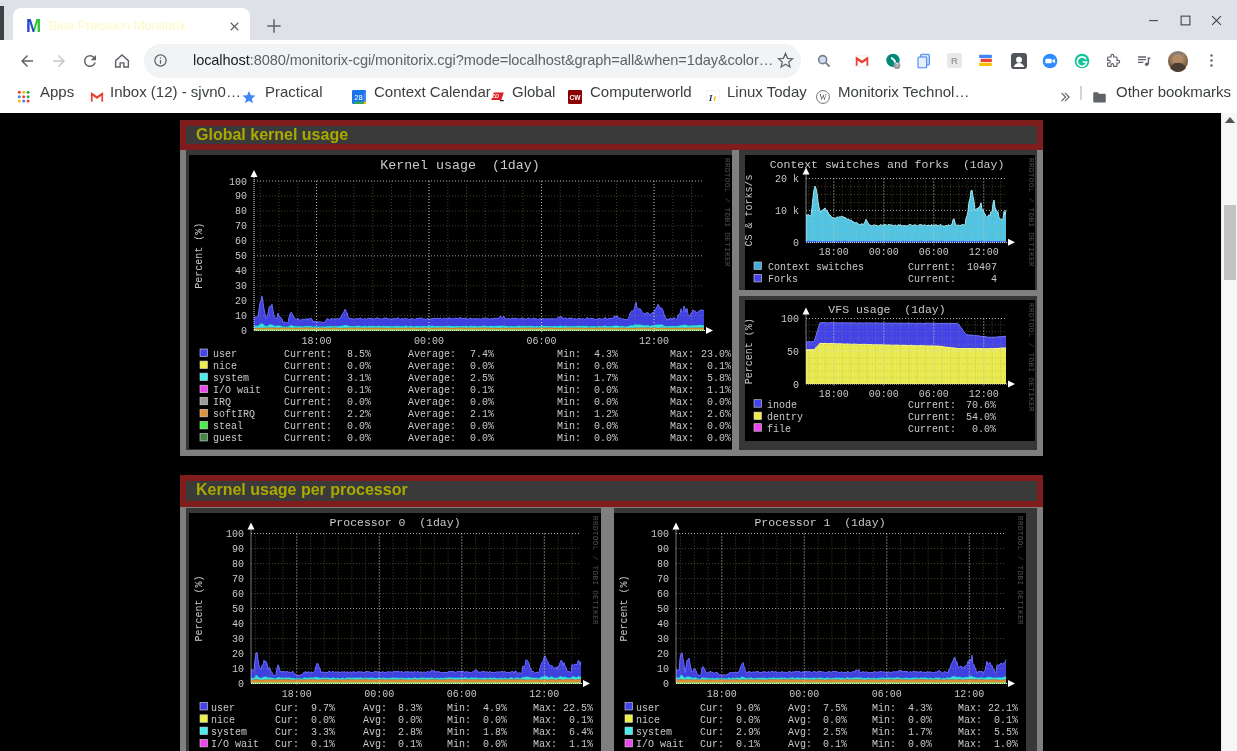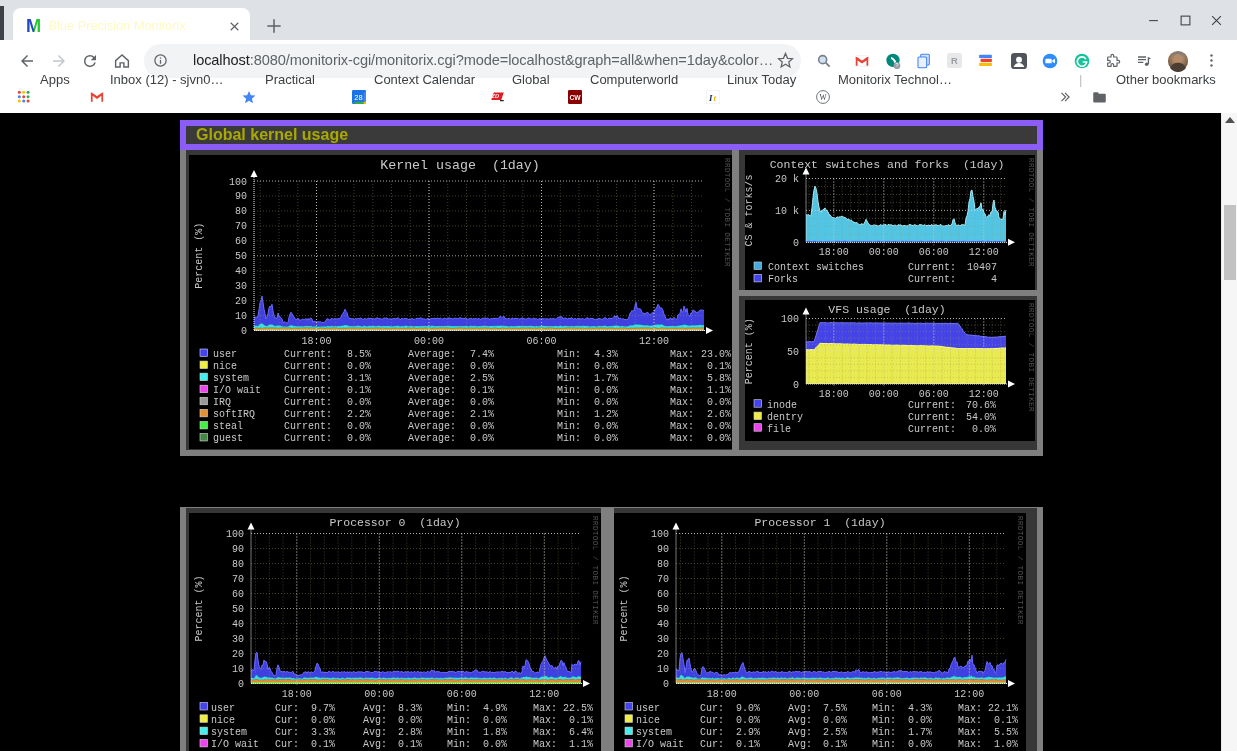--- a/index.html
+++ b/index.html
@@ -7,23 +7,23 @@
 .ic { position:absolute; }
 .g { position:absolute; }
 #tabs { position:absolute; left:0; top:0; width:100%; height:40px; background:#dee1e6; }
 #tab { position:absolute; left:13px; top:8px; width:237px; height:32px; background:#fff; border-radius:8px 8px 0 0; }
 #tabtitle { position:absolute; left:48.5px; top:18px; font-size:13px; letter-spacing:-0.1px; color:#fef9c3; }
 #toolbar { position:absolute; left:0; top:40px; width:100%; height:41px; background:#fff; }
 #omni { position:absolute; left:144px; top:43.5px; width:657px; height:34px; background:#f1f3f4; border-radius:17px; }
 #url { position:absolute; left:164px; top:52px; font-size:14.6px; letter-spacing:-0.1px; color:#5f6368; white-space:nowrap;margin-left:29px; }
 #url b { color:#202124; font-weight:normal; }
 #bookbar { position:absolute; left:0; top:81px; width:100%; height:32px; background:#fff; }
-.bk { position:absolute; top:72px; font-size:13px; color:#3c4043; white-space:nowrap; }
+.bk { position:absolute; top:83px; font-size:15px; color:#3c4043; white-space:nowrap; }
 #page { position:absolute; left:0; top:113px; width:1221px; height:638px; background:#000; }
-.tbar { position:absolute; left:180px; width:863px; background:#8b5cf6; }
+.tbar { position:absolute; left:180px; width:863px; background:#7f1d1d; }
 .tbar > div { position:absolute; left:6px; top:6px; width:851px; height:18px; background:#3a3a3a; color:#a9a900; font-weight:bold; font-size:16px; line-height:18px; padding-left:10px; }
 .gcont { position:absolute; background:#7f7f7f; }
 #sb { position:absolute; left:1221px; top:113px; width:16px; height:638px; background:#f6f6f6; border-left:1px solid #ebebeb; }
 #sbthumb { position:absolute; left:2px; top:92px; width:12px; height:75px; background:#c2c2c2; }
 .warr { position:absolute; left:3px; top:4px; width:0; height:0; border-left:5px solid transparent; border-right:5px solid transparent; border-bottom:6px solid #505050; }
 </style></head>
 <body>
 <div id="win">
   <div id="tabs"></div>
   <div id="tab"></div>
@@ -48,20 +48,23 @@
 
   <div class="tbar" style="top:120px;height:30px">
       <div style="height:18px">Global kernel usage</div>
     </div>
   <div class="gcont" style="left:180px;top:150px;width:863px;height:306px"></div>
   <div class="abs" style="left:186px;top:150px;width:546px;height:299.5px;background:#373737"></div>
   <div class="abs" style="left:739px;top:150px;width:298px;height:299.5px;background:#373737"></div>
   <div class="abs" style="left:732px;top:150px;width:7px;height:306px;background:#7f7f7f"></div>
   <div class="abs" style="left:732px;top:290px;width:311px;height:5.5px;background:#7f7f7f"></div>
 
+  <div class="tbar" style="top:475px;height:32px">
+      <div style="height:20px">Kernel usage per processor</div>
+    </div>
   <div class="gcont" style="left:180px;top:507px;width:863px;height:244px"></div>
   <div class="abs" style="left:186px;top:508px;width:851px;height:243px;background:#373737"></div>
   <div class="abs" style="left:601px;top:508px;width:13px;height:243px;background:#7f7f7f"></div>
   <svg class="g" style="left:189px;top:155px" width="543" height="294">
       <rect width="543" height="294" fill="#000"></rect>
       <text x="271" y="14.4" font-size="13.3" fill="#c9c9c9" text-anchor="middle" font-family="Liberation Mono">Kernel usage&nbsp; (1day)</text>
       <polygon points="65.0,172.9 66.0,172.7 67.0,172.8 68.0,172.7 69.0,172.7 70.0,173.0 71.0,173.1 72.0,172.5 73.0,172.9 74.0,172.9 75.0,172.4 76.0,172.8 77.0,172.5 78.0,172.7 79.0,172.6 80.0,173.0 81.0,172.6 82.0,172.5 83.0,172.7 84.0,172.6 85.0,172.6 86.0,173.0 87.0,172.6 88.0,172.7 89.0,172.9 90.0,173.0 91.0,172.5 92.0,172.8 93.0,172.6 94.0,172.5 95.0,172.6 96.0,172.5 97.0,172.8 98.0,172.5 99.0,172.8 100.0,172.4 101.0,172.5 102.0,173.0 103.0,173.0 104.0,172.9 105.0,172.4 106.0,172.8 107.0,172.7 108.0,172.9 109.0,172.7 110.0,172.8 111.0,172.8 112.0,172.7 113.0,172.7 114.0,172.5 115.0,172.6 116.0,172.5 117.0,172.5 118.0,172.4 119.0,172.6 120.0,173.0 121.0,172.5 122.0,172.4 123.0,172.5 124.0,172.7 125.0,172.6 126.0,172.9 127.0,172.5 128.0,172.7 129.0,172.9 130.0,173.0 131.0,172.5 132.0,172.4 133.0,173.0 134.0,172.5 135.0,172.8 136.0,173.0 137.0,172.9 138.0,172.6 139.0,172.5 140.0,173.0 141.0,172.7 142.0,173.0 143.0,172.6 144.0,172.8 145.0,172.5 146.0,172.4 147.0,172.7 148.0,172.4 149.0,172.9 150.0,173.0 151.0,172.7 152.0,173.0 153.0,172.9 154.0,172.8 155.0,172.7 156.0,173.0 157.0,173.0 158.0,172.5 159.0,172.9 160.0,172.4 161.0,172.5 162.0,172.8 163.0,172.8 164.0,172.7 165.0,172.6 166.0,172.7 167.0,172.7 168.0,172.7 169.0,172.4 170.0,172.7 171.0,172.8 172.0,172.6 173.0,172.9 174.0,172.9 175.0,172.4 176.0,172.7 177.0,172.7 178.0,173.1 179.0,172.8 180.0,172.7 181.0,173.0 182.0,172.7 183.0,172.6 184.0,173.0 185.0,172.7 186.0,172.8 187.0,172.6 188.0,172.8 189.0,172.6 190.0,172.6 191.0,173.0 192.0,173.0 193.0,172.6 194.0,172.4 195.0,172.9 196.0,172.8 197.0,172.7 198.0,172.9 199.0,172.8 200.0,172.9 201.0,172.8 202.0,172.7 203.0,172.9 204.0,172.8 205.0,172.6 206.0,173.0 207.0,172.7 208.0,172.6 209.0,172.9 210.0,172.9 211.0,172.5 212.0,172.9 213.0,172.9 214.0,172.8 215.0,172.6 216.0,173.0 217.0,172.9 218.0,172.8 219.0,172.5 220.0,172.8 221.0,172.5 222.0,173.0 223.0,172.8 224.0,172.6 225.0,172.5 226.0,172.8 227.0,172.9 228.0,173.0 229.0,172.7 230.0,172.9 231.0,172.5 232.0,172.5 233.0,172.9 234.0,172.9 235.0,172.5 236.0,172.6 237.0,172.5 238.0,172.8 239.0,173.0 240.0,172.9 241.0,172.5 242.0,172.9 243.0,172.8 244.0,172.8 245.0,172.8 246.0,172.8 247.0,172.5 248.0,173.0 249.0,173.1 250.0,172.4 251.0,172.5 252.0,172.4 253.0,172.8 254.0,172.4 255.0,172.5 256.0,172.9 257.0,172.6 258.0,172.5 259.0,172.6 260.0,172.7 261.0,172.9 262.0,172.8 263.0,172.9 264.0,173.0 265.0,172.7 266.0,172.9 267.0,172.5 268.0,173.0 269.0,172.5 270.0,172.6 271.0,172.5 272.0,172.5 273.0,172.5 274.0,172.7 275.0,173.1 276.0,172.6 277.0,173.0 278.0,172.9 279.0,172.6 280.0,172.7 281.0,172.8 282.0,172.4 283.0,172.7 284.0,172.8 285.0,172.9 286.0,172.5 287.0,172.7 288.0,172.5 289.0,172.8 290.0,172.9 291.0,172.7 292.0,172.5 293.0,173.0 294.0,172.5 295.0,172.5 296.0,172.5 297.0,172.5 298.0,173.1 299.0,172.6 300.0,172.5 301.0,173.0 302.0,172.9 303.0,172.9 304.0,172.7 305.0,172.8 306.0,172.8 307.0,172.6 308.0,173.1 309.0,173.0 310.0,173.0 311.0,173.0 312.0,173.0 313.0,172.4 314.0,172.5 315.0,173.0 316.0,172.7 317.0,172.9 318.0,172.9 319.0,172.8 320.0,172.6 321.0,172.7 322.0,172.8 323.0,172.9 324.0,172.8 325.0,173.0 326.0,172.7 327.0,172.6 328.0,172.8 329.0,173.0 330.0,172.9 331.0,172.8 332.0,172.7 333.0,172.5 334.0,172.8 335.0,172.5 336.0,172.7 337.0,172.8 338.0,172.8 339.0,172.7 340.0,172.6 341.0,172.8 342.0,172.6 343.0,172.8 344.0,172.9 345.0,172.7 346.0,172.6 347.0,173.0 348.0,172.8 349.0,172.8 350.0,172.5 351.0,172.4 352.0,172.8 353.0,172.5 354.0,172.5 355.0,172.9 356.0,172.8 357.0,173.0 358.0,172.5 359.0,172.6 360.0,172.5 361.0,172.5 362.0,172.6 363.0,172.6 364.0,172.7 365.0,173.0 366.0,172.7 367.0,173.1 368.0,173.0 369.0,172.6 370.0,173.0 371.0,173.0 372.0,173.0 373.0,172.5 374.0,172.9 375.0,173.0 376.0,172.5 377.0,173.0 378.0,172.5 379.0,172.6 380.0,172.5 381.0,172.4 382.0,172.7 383.0,172.5 384.0,173.0 385.0,172.6 386.0,172.7 387.0,172.6 388.0,173.0 389.0,172.6 390.0,172.4 391.0,173.0 392.0,172.8 393.0,172.7 394.0,172.5 395.0,172.9 396.0,172.9 397.0,172.9 398.0,172.7 399.0,172.6 400.0,172.8 401.0,172.8 402.0,172.8 403.0,172.8 404.0,172.8 405.0,173.0 406.0,172.7 407.0,172.4 408.0,172.8 409.0,172.6 410.0,173.0 411.0,172.6 412.0,172.6 413.0,172.6 414.0,172.7 415.0,172.7 416.0,172.6 417.0,172.5 418.0,173.0 419.0,173.0 420.0,172.6 421.0,172.5 422.0,172.7 423.0,172.8 424.0,172.6 425.0,172.9 426.0,172.9 427.0,172.9 428.0,172.7 429.0,172.9 430.0,172.9 431.0,172.6 432.0,172.4 433.0,172.9 434.0,172.6 435.0,172.8 436.0,172.5 437.0,172.7 438.0,172.9 439.0,172.9 440.0,173.0 441.0,172.7 442.0,172.8 443.0,172.9 444.0,172.8 445.0,172.9 446.0,172.6 447.0,173.0 448.0,172.4 449.0,172.7 450.0,172.7 451.0,172.8 452.0,172.5 453.0,172.5 454.0,172.7 455.0,172.7 456.0,172.6 457.0,172.5 458.0,172.8 459.0,172.6 460.0,172.4 461.0,172.8 462.0,172.9 463.0,172.9 464.0,172.6 465.0,172.6 466.0,172.4 467.0,172.5 468.0,172.9 469.0,172.9 470.0,172.9 471.0,172.9 472.0,172.6 473.0,172.5 474.0,172.5 475.0,172.9 476.0,172.5 477.0,172.9 478.0,172.8 479.0,172.6 480.0,173.0 481.0,173.0 482.0,172.5 483.0,172.9 484.0,172.8 485.0,172.7 486.0,172.6 487.0,173.1 488.0,172.8 489.0,172.8 490.0,172.7 491.0,172.9 492.0,172.7 493.0,172.4 494.0,172.8 495.0,172.7 496.0,173.0 497.0,172.9 498.0,172.6 499.0,173.0 500.0,172.5 501.0,172.5 502.0,173.0 503.0,172.4 504.0,172.8 505.0,172.6 506.0,172.6 507.0,172.9 508.0,172.6 509.0,172.6 510.0,172.5 511.0,172.9 512.0,172.6 513.0,172.4 514.0,172.6 515.0,172.7 515,175.5 65,175.5" fill="#e08a3c"></polygon>
       <polyline points="65.0,172.9 66.0,172.7 67.0,172.8 68.0,172.7 69.0,172.7 70.0,173.0 71.0,173.1 72.0,172.5 73.0,172.9 74.0,172.9 75.0,172.4 76.0,172.8 77.0,172.5 78.0,172.7 79.0,172.6 80.0,173.0 81.0,172.6 82.0,172.5 83.0,172.7 84.0,172.6 85.0,172.6 86.0,173.0 87.0,172.6 88.0,172.7 89.0,172.9 90.0,173.0 91.0,172.5 92.0,172.8 93.0,172.6 94.0,172.5 95.0,172.6 96.0,172.5 97.0,172.8 98.0,172.5 99.0,172.8 100.0,172.4 101.0,172.5 102.0,173.0 103.0,173.0 104.0,172.9 105.0,172.4 106.0,172.8 107.0,172.7 108.0,172.9 109.0,172.7 110.0,172.8 111.0,172.8 112.0,172.7 113.0,172.7 114.0,172.5 115.0,172.6 116.0,172.5 117.0,172.5 118.0,172.4 119.0,172.6 120.0,173.0 121.0,172.5 122.0,172.4 123.0,172.5 124.0,172.7 125.0,172.6 126.0,172.9 127.0,172.5 128.0,172.7 129.0,172.9 130.0,173.0 131.0,172.5 132.0,172.4 133.0,173.0 134.0,172.5 135.0,172.8 136.0,173.0 137.0,172.9 138.0,172.6 139.0,172.5 140.0,173.0 141.0,172.7 142.0,173.0 143.0,172.6 144.0,172.8 145.0,172.5 146.0,172.4 147.0,172.7 148.0,172.4 149.0,172.9 150.0,173.0 151.0,172.7 152.0,173.0 153.0,172.9 154.0,172.8 155.0,172.7 156.0,173.0 157.0,173.0 158.0,172.5 159.0,172.9 160.0,172.4 161.0,172.5 162.0,172.8 163.0,172.8 164.0,172.7 165.0,172.6 166.0,172.7 167.0,172.7 168.0,172.7 169.0,172.4 170.0,172.7 171.0,172.8 172.0,172.6 173.0,172.9 174.0,172.9 175.0,172.4 176.0,172.7 177.0,172.7 178.0,173.1 179.0,172.8 180.0,172.7 181.0,173.0 182.0,172.7 183.0,172.6 184.0,173.0 185.0,172.7 186.0,172.8 187.0,172.6 188.0,172.8 189.0,172.6 190.0,172.6 191.0,173.0 192.0,173.0 193.0,172.6 194.0,172.4 195.0,172.9 196.0,172.8 197.0,172.7 198.0,172.9 199.0,172.8 200.0,172.9 201.0,172.8 202.0,172.7 203.0,172.9 204.0,172.8 205.0,172.6 206.0,173.0 207.0,172.7 208.0,172.6 209.0,172.9 210.0,172.9 211.0,172.5 212.0,172.9 213.0,172.9 214.0,172.8 215.0,172.6 216.0,173.0 217.0,172.9 218.0,172.8 219.0,172.5 220.0,172.8 221.0,172.5 222.0,173.0 223.0,172.8 224.0,172.6 225.0,172.5 226.0,172.8 227.0,172.9 228.0,173.0 229.0,172.7 230.0,172.9 231.0,172.5 232.0,172.5 233.0,172.9 234.0,172.9 235.0,172.5 236.0,172.6 237.0,172.5 238.0,172.8 239.0,173.0 240.0,172.9 241.0,172.5 242.0,172.9 243.0,172.8 244.0,172.8 245.0,172.8 246.0,172.8 247.0,172.5 248.0,173.0 249.0,173.1 250.0,172.4 251.0,172.5 252.0,172.4 253.0,172.8 254.0,172.4 255.0,172.5 256.0,172.9 257.0,172.6 258.0,172.5 259.0,172.6 260.0,172.7 261.0,172.9 262.0,172.8 263.0,172.9 264.0,173.0 265.0,172.7 266.0,172.9 267.0,172.5 268.0,173.0 269.0,172.5 270.0,172.6 271.0,172.5 272.0,172.5 273.0,172.5 274.0,172.7 275.0,173.1 276.0,172.6 277.0,173.0 278.0,172.9 279.0,172.6 280.0,172.7 281.0,172.8 282.0,172.4 283.0,172.7 284.0,172.8 285.0,172.9 286.0,172.5 287.0,172.7 288.0,172.5 289.0,172.8 290.0,172.9 291.0,172.7 292.0,172.5 293.0,173.0 294.0,172.5 295.0,172.5 296.0,172.5 297.0,172.5 298.0,173.1 299.0,172.6 300.0,172.5 301.0,173.0 302.0,172.9 303.0,172.9 304.0,172.7 305.0,172.8 306.0,172.8 307.0,172.6 308.0,173.1 309.0,173.0 310.0,173.0 311.0,173.0 312.0,173.0 313.0,172.4 314.0,172.5 315.0,173.0 316.0,172.7 317.0,172.9 318.0,172.9 319.0,172.8 320.0,172.6 321.0,172.7 322.0,172.8 323.0,172.9 324.0,172.8 325.0,173.0 326.0,172.7 327.0,172.6 328.0,172.8 329.0,173.0 330.0,172.9 331.0,172.8 332.0,172.7 333.0,172.5 334.0,172.8 335.0,172.5 336.0,172.7 337.0,172.8 338.0,172.8 339.0,172.7 340.0,172.6 341.0,172.8 342.0,172.6 343.0,172.8 344.0,172.9 345.0,172.7 346.0,172.6 347.0,173.0 348.0,172.8 349.0,172.8 350.0,172.5 351.0,172.4 352.0,172.8 353.0,172.5 354.0,172.5 355.0,172.9 356.0,172.8 357.0,173.0 358.0,172.5 359.0,172.6 360.0,172.5 361.0,172.5 362.0,172.6 363.0,172.6 364.0,172.7 365.0,173.0 366.0,172.7 367.0,173.1 368.0,173.0 369.0,172.6 370.0,173.0 371.0,173.0 372.0,173.0 373.0,172.5 374.0,172.9 375.0,173.0 376.0,172.5 377.0,173.0 378.0,172.5 379.0,172.6 380.0,172.5 381.0,172.4 382.0,172.7 383.0,172.5 384.0,173.0 385.0,172.6 386.0,172.7 387.0,172.6 388.0,173.0 389.0,172.6 390.0,172.4 391.0,173.0 392.0,172.8 393.0,172.7 394.0,172.5 395.0,172.9 396.0,172.9 397.0,172.9 398.0,172.7 399.0,172.6 400.0,172.8 401.0,172.8 402.0,172.8 403.0,172.8 404.0,172.8 405.0,173.0 406.0,172.7 407.0,172.4 408.0,172.8 409.0,172.6 410.0,173.0 411.0,172.6 412.0,172.6 413.0,172.6 414.0,172.7 415.0,172.7 416.0,172.6 417.0,172.5 418.0,173.0 419.0,173.0 420.0,172.6 421.0,172.5 422.0,172.7 423.0,172.8 424.0,172.6 425.0,172.9 426.0,172.9 427.0,172.9 428.0,172.7 429.0,172.9 430.0,172.9 431.0,172.6 432.0,172.4 433.0,172.9 434.0,172.6 435.0,172.8 436.0,172.5 437.0,172.7 438.0,172.9 439.0,172.9 440.0,173.0 441.0,172.7 442.0,172.8 443.0,172.9 444.0,172.8 445.0,172.9 446.0,172.6 447.0,173.0 448.0,172.4 449.0,172.7 450.0,172.7 451.0,172.8 452.0,172.5 453.0,172.5 454.0,172.7 455.0,172.7 456.0,172.6 457.0,172.5 458.0,172.8 459.0,172.6 460.0,172.4 461.0,172.8 462.0,172.9 463.0,172.9 464.0,172.6 465.0,172.6 466.0,172.4 467.0,172.5 468.0,172.9 469.0,172.9 470.0,172.9 471.0,172.9 472.0,172.6 473.0,172.5 474.0,172.5 475.0,172.9 476.0,172.5 477.0,172.9 478.0,172.8 479.0,172.6 480.0,173.0 481.0,173.0 482.0,172.5 483.0,172.9 484.0,172.8 485.0,172.7 486.0,172.6 487.0,173.1 488.0,172.8 489.0,172.8 490.0,172.7 491.0,172.9 492.0,172.7 493.0,172.4 494.0,172.8 495.0,172.7 496.0,173.0 497.0,172.9 498.0,172.6 499.0,173.0 500.0,172.5 501.0,172.5 502.0,173.0 503.0,172.4 504.0,172.8 505.0,172.6 506.0,172.6 507.0,172.9 508.0,172.6 509.0,172.6 510.0,172.5 511.0,172.9 512.0,172.6 513.0,172.4 514.0,172.6 515.0,172.7" fill="none" stroke="#c06820" stroke-width="1"></polyline>
       <polygon points="65.0,170.4 66.0,170.9 67.0,170.3 68.0,170.8 69.0,170.8 70.0,169.6 71.0,168.6 72.0,168.7 73.0,168.1 74.0,168.7 75.0,169.6 76.0,170.3 77.0,170.9 78.0,170.8 79.0,170.4 80.0,169.2 81.0,169.3 82.0,169.3 83.0,169.2 84.0,169.7 85.0,170.2 86.0,171.0 87.0,170.5 88.0,170.5 89.0,170.0 90.0,170.6 91.0,170.4 92.0,170.7 93.0,171.1 94.0,171.3 95.0,171.3 96.0,171.3 97.0,171.6 98.0,171.3 99.0,171.4 100.0,170.6 101.0,170.4 102.0,169.9 103.0,170.1 104.0,170.7 105.0,170.6 106.0,171.0 107.0,170.9 108.0,171.2 109.0,170.9 110.0,171.2 111.0,170.8 112.0,171.2 113.0,170.9 114.0,171.2 115.0,171.0 116.0,171.1 117.0,170.5 118.0,171.0 119.0,170.6 120.0,171.3 121.0,170.5 122.0,171.1 123.0,170.9 124.0,171.5 125.0,171.3 126.0,171.2 127.0,170.9 128.0,171.4 129.0,171.2 130.0,171.4 131.0,171.3 132.0,171.2 133.0,171.2 134.0,171.2 135.0,171.1 136.0,171.4 137.0,171.3 138.0,171.0 139.0,170.7 140.0,171.0 141.0,171.2 142.0,170.7 143.0,170.6 144.0,171.2 145.0,171.1 146.0,170.8 147.0,171.2 148.0,170.9 149.0,170.8 150.0,171.0 151.0,170.7 152.0,170.8 153.0,170.4 154.0,170.4 155.0,170.1 156.0,169.9 157.0,170.0 158.0,169.8 159.0,170.5 160.0,170.6 161.0,171.0 162.0,171.0 163.0,171.0 164.0,170.9 165.0,171.2 166.0,170.8 167.0,171.1 168.0,170.6 169.0,170.5 170.0,170.6 171.0,170.7 172.0,170.9 173.0,171.2 174.0,171.1 175.0,170.6 176.0,170.6 177.0,170.9 178.0,171.2 179.0,170.9 180.0,170.6 181.0,170.7 182.0,170.9 183.0,170.8 184.0,170.5 185.0,170.9 186.0,171.1 187.0,170.8 188.0,171.1 189.0,170.5 190.0,170.6 191.0,170.8 192.0,171.2 193.0,170.7 194.0,170.8 195.0,170.8 196.0,170.9 197.0,170.9 198.0,170.8 199.0,170.9 200.0,170.8 201.0,170.8 202.0,171.2 203.0,171.1 204.0,171.2 205.0,170.7 206.0,170.9 207.0,170.8 208.0,170.5 209.0,170.8 210.0,170.6 211.0,171.2 212.0,170.9 213.0,170.8 214.0,171.2 215.0,170.6 216.0,170.7 217.0,170.6 218.0,170.5 219.0,171.2 220.0,170.9 221.0,170.9 222.0,170.9 223.0,170.7 224.0,171.0 225.0,171.2 226.0,170.9 227.0,171.1 228.0,170.8 229.0,171.1 230.0,171.1 231.0,171.0 232.0,170.9 233.0,170.7 234.0,171.1 235.0,170.7 236.0,170.7 237.0,171.1 238.0,171.0 239.0,170.6 240.0,171.0 241.0,171.2 242.0,170.6 243.0,170.5 244.0,170.6 245.0,171.1 246.0,170.8 247.0,170.9 248.0,171.1 249.0,170.9 250.0,170.7 251.0,170.9 252.0,170.9 253.0,170.8 254.0,170.9 255.0,171.1 256.0,170.6 257.0,171.0 258.0,170.8 259.0,170.6 260.0,170.7 261.0,170.7 262.0,170.8 263.0,171.1 264.0,171.0 265.0,171.1 266.0,171.1 267.0,170.7 268.0,171.1 269.0,171.0 270.0,170.8 271.0,171.1 272.0,170.8 273.0,171.0 274.0,170.8 275.0,171.0 276.0,170.7 277.0,170.8 278.0,171.1 279.0,170.9 280.0,171.2 281.0,170.6 282.0,170.5 283.0,171.0 284.0,170.8 285.0,170.6 286.0,171.1 287.0,170.6 288.0,171.0 289.0,171.2 290.0,170.7 291.0,171.0 292.0,171.0 293.0,170.6 294.0,170.8 295.0,170.6 296.0,170.6 297.0,170.9 298.0,170.7 299.0,170.9 300.0,171.1 301.0,170.8 302.0,170.8 303.0,170.7 304.0,171.1 305.0,170.6 306.0,170.7 307.0,170.9 308.0,170.5 309.0,170.6 310.0,170.9 311.0,170.3 312.0,170.6 313.0,170.5 314.0,170.7 315.0,170.6 316.0,170.9 317.0,170.7 318.0,170.9 319.0,170.9 320.0,171.2 321.0,170.8 322.0,171.1 323.0,170.7 324.0,171.2 325.0,171.1 326.0,170.8 327.0,171.0 328.0,170.7 329.0,170.7 330.0,170.8 331.0,170.5 332.0,171.1 333.0,170.6 334.0,171.1 335.0,170.7 336.0,170.9 337.0,170.6 338.0,171.1 339.0,171.0 340.0,170.6 341.0,170.9 342.0,170.6 343.0,170.7 344.0,170.9 345.0,170.9 346.0,171.3 347.0,170.7 348.0,170.8 349.0,171.2 350.0,170.9 351.0,170.8 352.0,170.9 353.0,170.6 354.0,170.6 355.0,170.9 356.0,170.7 357.0,170.8 358.0,170.9 359.0,171.1 360.0,170.7 361.0,171.1 362.0,170.9 363.0,171.1 364.0,171.0 365.0,170.8 366.0,171.0 367.0,170.6 368.0,171.1 369.0,170.9 370.0,170.9 371.0,170.7 372.0,170.6 373.0,170.8 374.0,171.2 375.0,170.8 376.0,170.6 377.0,170.7 378.0,170.9 379.0,171.1 380.0,170.8 381.0,171.2 382.0,170.8 383.0,170.6 384.0,171.2 385.0,171.0 386.0,171.0 387.0,170.7 388.0,170.8 389.0,170.7 390.0,170.8 391.0,171.1 392.0,170.7 393.0,170.8 394.0,170.6 395.0,170.7 396.0,170.7 397.0,171.0 398.0,170.7 399.0,170.5 400.0,171.2 401.0,171.2 402.0,171.0 403.0,171.1 404.0,171.1 405.0,171.0 406.0,170.9 407.0,171.2 408.0,171.2 409.0,170.9 410.0,170.7 411.0,170.8 412.0,171.0 413.0,170.7 414.0,171.0 415.0,170.5 416.0,170.5 417.0,170.5 418.0,171.2 419.0,171.1 420.0,171.0 421.0,170.8 422.0,171.0 423.0,170.7 424.0,171.0 425.0,170.3 426.0,170.2 427.0,170.5 428.0,170.3 429.0,170.4 430.0,170.8 431.0,171.1 432.0,171.1 433.0,170.7 434.0,170.7 435.0,171.2 436.0,171.1 437.0,171.2 438.0,171.3 439.0,171.0 440.0,170.8 441.0,170.0 442.0,170.2 443.0,170.1 444.0,170.2 445.0,169.5 446.0,169.2 447.0,169.0 448.0,169.5 449.0,169.5 450.0,169.3 451.0,169.5 452.0,169.7 453.0,169.8 454.0,170.1 455.0,170.1 456.0,170.3 457.0,170.0 458.0,170.2 459.0,169.7 460.0,170.4 461.0,170.7 462.0,170.4 463.0,169.9 464.0,170.4 465.0,170.2 466.0,169.6 467.0,169.4 468.0,169.5 469.0,169.3 470.0,169.5 471.0,169.6 472.0,169.3 473.0,169.3 474.0,169.6 475.0,170.5 476.0,170.7 477.0,171.0 478.0,170.9 479.0,170.9 480.0,170.9 481.0,170.9 482.0,170.5 483.0,171.1 484.0,170.7 485.0,171.0 486.0,170.7 487.0,171.0 488.0,171.0 489.0,170.3 490.0,170.4 491.0,170.4 492.0,169.8 493.0,170.1 494.0,170.0 495.0,169.4 496.0,169.3 497.0,170.0 498.0,169.7 499.0,170.4 500.0,170.2 501.0,170.6 502.0,170.1 503.0,170.4 504.0,169.8 505.0,170.2 506.0,170.0 507.0,170.2 508.0,169.9 509.0,170.1 510.0,169.9 511.0,169.6 512.0,169.8 513.0,169.9 514.0,170.0 515.0,170.1 515.0,172.7 514.0,172.6 513.0,172.4 512.0,172.6 511.0,172.9 510.0,172.5 509.0,172.6 508.0,172.6 507.0,172.9 506.0,172.6 505.0,172.6 504.0,172.8 503.0,172.4 502.0,173.0 501.0,172.5 500.0,172.5 499.0,173.0 498.0,172.6 497.0,172.9 496.0,173.0 495.0,172.7 494.0,172.8 493.0,172.4 492.0,172.7 491.0,172.9 490.0,172.7 489.0,172.8 488.0,172.8 487.0,173.1 486.0,172.6 485.0,172.7 484.0,172.8 483.0,172.9 482.0,172.5 481.0,173.0 480.0,173.0 479.0,172.6 478.0,172.8 477.0,172.9 476.0,172.5 475.0,172.9 474.0,172.5 473.0,172.5 472.0,172.6 471.0,172.9 470.0,172.9 469.0,172.9 468.0,172.9 467.0,172.5 466.0,172.4 465.0,172.6 464.0,172.6 463.0,172.9 462.0,172.9 461.0,172.8 460.0,172.4 459.0,172.6 458.0,172.8 457.0,172.5 456.0,172.6 455.0,172.7 454.0,172.7 453.0,172.5 452.0,172.5 451.0,172.8 450.0,172.7 449.0,172.7 448.0,172.4 447.0,173.0 446.0,172.6 445.0,172.9 444.0,172.8 443.0,172.9 442.0,172.8 441.0,172.7 440.0,173.0 439.0,172.9 438.0,172.9 437.0,172.7 436.0,172.5 435.0,172.8 434.0,172.6 433.0,172.9 432.0,172.4 431.0,172.6 430.0,172.9 429.0,172.9 428.0,172.7 427.0,172.9 426.0,172.9 425.0,172.9 424.0,172.6 423.0,172.8 422.0,172.7 421.0,172.5 420.0,172.6 419.0,173.0 418.0,173.0 417.0,172.5 416.0,172.6 415.0,172.7 414.0,172.7 413.0,172.6 412.0,172.6 411.0,172.6 410.0,173.0 409.0,172.6 408.0,172.8 407.0,172.4 406.0,172.7 405.0,173.0 404.0,172.8 403.0,172.8 402.0,172.8 401.0,172.8 400.0,172.8 399.0,172.6 398.0,172.7 397.0,172.9 396.0,172.9 395.0,172.9 394.0,172.5 393.0,172.7 392.0,172.8 391.0,173.0 390.0,172.4 389.0,172.6 388.0,173.0 387.0,172.6 386.0,172.7 385.0,172.6 384.0,173.0 383.0,172.5 382.0,172.7 381.0,172.4 380.0,172.5 379.0,172.6 378.0,172.5 377.0,173.0 376.0,172.5 375.0,173.0 374.0,172.9 373.0,172.5 372.0,173.0 371.0,173.0 370.0,173.0 369.0,172.6 368.0,173.0 367.0,173.1 366.0,172.7 365.0,173.0 364.0,172.7 363.0,172.6 362.0,172.6 361.0,172.5 360.0,172.5 359.0,172.6 358.0,172.5 357.0,173.0 356.0,172.8 355.0,172.9 354.0,172.5 353.0,172.5 352.0,172.8 351.0,172.4 350.0,172.5 349.0,172.8 348.0,172.8 347.0,173.0 346.0,172.6 345.0,172.7 344.0,172.9 343.0,172.8 342.0,172.6 341.0,172.8 340.0,172.6 339.0,172.7 338.0,172.8 337.0,172.8 336.0,172.7 335.0,172.5 334.0,172.8 333.0,172.5 332.0,172.7 331.0,172.8 330.0,172.9 329.0,173.0 328.0,172.8 327.0,172.6 326.0,172.7 325.0,173.0 324.0,172.8 323.0,172.9 322.0,172.8 321.0,172.7 320.0,172.6 319.0,172.8 318.0,172.9 317.0,172.9 316.0,172.7 315.0,173.0 314.0,172.5 313.0,172.4 312.0,173.0 311.0,173.0 310.0,173.0 309.0,173.0 308.0,173.1 307.0,172.6 306.0,172.8 305.0,172.8 304.0,172.7 303.0,172.9 302.0,172.9 301.0,173.0 300.0,172.5 299.0,172.6 298.0,173.1 297.0,172.5 296.0,172.5 295.0,172.5 294.0,172.5 293.0,173.0 292.0,172.5 291.0,172.7 290.0,172.9 289.0,172.8 288.0,172.5 287.0,172.7 286.0,172.5 285.0,172.9 284.0,172.8 283.0,172.7 282.0,172.4 281.0,172.8 280.0,172.7 279.0,172.6 278.0,172.9 277.0,173.0 276.0,172.6 275.0,173.1 274.0,172.7 273.0,172.5 272.0,172.5 271.0,172.5 270.0,172.6 269.0,172.5 268.0,173.0 267.0,172.5 266.0,172.9 265.0,172.7 264.0,173.0 263.0,172.9 262.0,172.8 261.0,172.9 260.0,172.7 259.0,172.6 258.0,172.5 257.0,172.6 256.0,172.9 255.0,172.5 254.0,172.4 253.0,172.8 252.0,172.4 251.0,172.5 250.0,172.4 249.0,173.1 248.0,173.0 247.0,172.5 246.0,172.8 245.0,172.8 244.0,172.8 243.0,172.8 242.0,172.9 241.0,172.5 240.0,172.9 239.0,173.0 238.0,172.8 237.0,172.5 236.0,172.6 235.0,172.5 234.0,172.9 233.0,172.9 232.0,172.5 231.0,172.5 230.0,172.9 229.0,172.7 228.0,173.0 227.0,172.9 226.0,172.8 225.0,172.5 224.0,172.6 223.0,172.8 222.0,173.0 221.0,172.5 220.0,172.8 219.0,172.5 218.0,172.8 217.0,172.9 216.0,173.0 215.0,172.6 214.0,172.8 213.0,172.9 212.0,172.9 211.0,172.5 210.0,172.9 209.0,172.9 208.0,172.6 207.0,172.7 206.0,173.0 205.0,172.6 204.0,172.8 203.0,172.9 202.0,172.7 201.0,172.8 200.0,172.9 199.0,172.8 198.0,172.9 197.0,172.7 196.0,172.8 195.0,172.9 194.0,172.4 193.0,172.6 192.0,173.0 191.0,173.0 190.0,172.6 189.0,172.6 188.0,172.8 187.0,172.6 186.0,172.8 185.0,172.7 184.0,173.0 183.0,172.6 182.0,172.7 181.0,173.0 180.0,172.7 179.0,172.8 178.0,173.1 177.0,172.7 176.0,172.7 175.0,172.4 174.0,172.9 173.0,172.9 172.0,172.6 171.0,172.8 170.0,172.7 169.0,172.4 168.0,172.7 167.0,172.7 166.0,172.7 165.0,172.6 164.0,172.7 163.0,172.8 162.0,172.8 161.0,172.5 160.0,172.4 159.0,172.9 158.0,172.5 157.0,173.0 156.0,173.0 155.0,172.7 154.0,172.8 153.0,172.9 152.0,173.0 151.0,172.7 150.0,173.0 149.0,172.9 148.0,172.4 147.0,172.7 146.0,172.4 145.0,172.5 144.0,172.8 143.0,172.6 142.0,173.0 141.0,172.7 140.0,173.0 139.0,172.5 138.0,172.6 137.0,172.9 136.0,173.0 135.0,172.8 134.0,172.5 133.0,173.0 132.0,172.4 131.0,172.5 130.0,173.0 129.0,172.9 128.0,172.7 127.0,172.5 126.0,172.9 125.0,172.6 124.0,172.7 123.0,172.5 122.0,172.4 121.0,172.5 120.0,173.0 119.0,172.6 118.0,172.4 117.0,172.5 116.0,172.5 115.0,172.6 114.0,172.5 113.0,172.7 112.0,172.7 111.0,172.8 110.0,172.8 109.0,172.7 108.0,172.9 107.0,172.7 106.0,172.8 105.0,172.4 104.0,172.9 103.0,173.0 102.0,173.0 101.0,172.5 100.0,172.4 99.0,172.8 98.0,172.5 97.0,172.8 96.0,172.5 95.0,172.6 94.0,172.5 93.0,172.6 92.0,172.8 91.0,172.5 90.0,173.0 89.0,172.9 88.0,172.7 87.0,172.6 86.0,173.0 85.0,172.6 84.0,172.6 83.0,172.7 82.0,172.5 81.0,172.6 80.0,173.0 79.0,172.6 78.0,172.7 77.0,172.5 76.0,172.8 75.0,172.4 74.0,172.9 73.0,172.9 72.0,172.5 71.0,173.1 70.0,173.0 69.0,172.7 68.0,172.7 67.0,172.8 66.0,172.7 65.0,172.9" fill="#3cdede"></polygon>
       <polyline points="65.0,170.4 66.0,170.9 67.0,170.3 68.0,170.8 69.0,170.8 70.0,169.6 71.0,168.6 72.0,168.7 73.0,168.1 74.0,168.7 75.0,169.6 76.0,170.3 77.0,170.9 78.0,170.8 79.0,170.4 80.0,169.2 81.0,169.3 82.0,169.3 83.0,169.2 84.0,169.7 85.0,170.2 86.0,171.0 87.0,170.5 88.0,170.5 89.0,170.0 90.0,170.6 91.0,170.4 92.0,170.7 93.0,171.1 94.0,171.3 95.0,171.3 96.0,171.3 97.0,171.6 98.0,171.3 99.0,171.4 100.0,170.6 101.0,170.4 102.0,169.9 103.0,170.1 104.0,170.7 105.0,170.6 106.0,171.0 107.0,170.9 108.0,171.2 109.0,170.9 110.0,171.2 111.0,170.8 112.0,171.2 113.0,170.9 114.0,171.2 115.0,171.0 116.0,171.1 117.0,170.5 118.0,171.0 119.0,170.6 120.0,171.3 121.0,170.5 122.0,171.1 123.0,170.9 124.0,171.5 125.0,171.3 126.0,171.2 127.0,170.9 128.0,171.4 129.0,171.2 130.0,171.4 131.0,171.3 132.0,171.2 133.0,171.2 134.0,171.2 135.0,171.1 136.0,171.4 137.0,171.3 138.0,171.0 139.0,170.7 140.0,171.0 141.0,171.2 142.0,170.7 143.0,170.6 144.0,171.2 145.0,171.1 146.0,170.8 147.0,171.2 148.0,170.9 149.0,170.8 150.0,171.0 151.0,170.7 152.0,170.8 153.0,170.4 154.0,170.4 155.0,170.1 156.0,169.9 157.0,170.0 158.0,169.8 159.0,170.5 160.0,170.6 161.0,171.0 162.0,171.0 163.0,171.0 164.0,170.9 165.0,171.2 166.0,170.8 167.0,171.1 168.0,170.6 169.0,170.5 170.0,170.6 171.0,170.7 172.0,170.9 173.0,171.2 174.0,171.1 175.0,170.6 176.0,170.6 177.0,170.9 178.0,171.2 179.0,170.9 180.0,170.6 181.0,170.7 182.0,170.9 183.0,170.8 184.0,170.5 185.0,170.9 186.0,171.1 187.0,170.8 188.0,171.1 189.0,170.5 190.0,170.6 191.0,170.8 192.0,171.2 193.0,170.7 194.0,170.8 195.0,170.8 196.0,170.9 197.0,170.9 198.0,170.8 199.0,170.9 200.0,170.8 201.0,170.8 202.0,171.2 203.0,171.1 204.0,171.2 205.0,170.7 206.0,170.9 207.0,170.8 208.0,170.5 209.0,170.8 210.0,170.6 211.0,171.2 212.0,170.9 213.0,170.8 214.0,171.2 215.0,170.6 216.0,170.7 217.0,170.6 218.0,170.5 219.0,171.2 220.0,170.9 221.0,170.9 222.0,170.9 223.0,170.7 224.0,171.0 225.0,171.2 226.0,170.9 227.0,171.1 228.0,170.8 229.0,171.1 230.0,171.1 231.0,171.0 232.0,170.9 233.0,170.7 234.0,171.1 235.0,170.7 236.0,170.7 237.0,171.1 238.0,171.0 239.0,170.6 240.0,171.0 241.0,171.2 242.0,170.6 243.0,170.5 244.0,170.6 245.0,171.1 246.0,170.8 247.0,170.9 248.0,171.1 249.0,170.9 250.0,170.7 251.0,170.9 252.0,170.9 253.0,170.8 254.0,170.9 255.0,171.1 256.0,170.6 257.0,171.0 258.0,170.8 259.0,170.6 260.0,170.7 261.0,170.7 262.0,170.8 263.0,171.1 264.0,171.0 265.0,171.1 266.0,171.1 267.0,170.7 268.0,171.1 269.0,171.0 270.0,170.8 271.0,171.1 272.0,170.8 273.0,171.0 274.0,170.8 275.0,171.0 276.0,170.7 277.0,170.8 278.0,171.1 279.0,170.9 280.0,171.2 281.0,170.6 282.0,170.5 283.0,171.0 284.0,170.8 285.0,170.6 286.0,171.1 287.0,170.6 288.0,171.0 289.0,171.2 290.0,170.7 291.0,171.0 292.0,171.0 293.0,170.6 294.0,170.8 295.0,170.6 296.0,170.6 297.0,170.9 298.0,170.7 299.0,170.9 300.0,171.1 301.0,170.8 302.0,170.8 303.0,170.7 304.0,171.1 305.0,170.6 306.0,170.7 307.0,170.9 308.0,170.5 309.0,170.6 310.0,170.9 311.0,170.3 312.0,170.6 313.0,170.5 314.0,170.7 315.0,170.6 316.0,170.9 317.0,170.7 318.0,170.9 319.0,170.9 320.0,171.2 321.0,170.8 322.0,171.1 323.0,170.7 324.0,171.2 325.0,171.1 326.0,170.8 327.0,171.0 328.0,170.7 329.0,170.7 330.0,170.8 331.0,170.5 332.0,171.1 333.0,170.6 334.0,171.1 335.0,170.7 336.0,170.9 337.0,170.6 338.0,171.1 339.0,171.0 340.0,170.6 341.0,170.9 342.0,170.6 343.0,170.7 344.0,170.9 345.0,170.9 346.0,171.3 347.0,170.7 348.0,170.8 349.0,171.2 350.0,170.9 351.0,170.8 352.0,170.9 353.0,170.6 354.0,170.6 355.0,170.9 356.0,170.7 357.0,170.8 358.0,170.9 359.0,171.1 360.0,170.7 361.0,171.1 362.0,170.9 363.0,171.1 364.0,171.0 365.0,170.8 366.0,171.0 367.0,170.6 368.0,171.1 369.0,170.9 370.0,170.9 371.0,170.7 372.0,170.6 373.0,170.8 374.0,171.2 375.0,170.8 376.0,170.6 377.0,170.7 378.0,170.9 379.0,171.1 380.0,170.8 381.0,171.2 382.0,170.8 383.0,170.6 384.0,171.2 385.0,171.0 386.0,171.0 387.0,170.7 388.0,170.8 389.0,170.7 390.0,170.8 391.0,171.1 392.0,170.7 393.0,170.8 394.0,170.6 395.0,170.7 396.0,170.7 397.0,171.0 398.0,170.7 399.0,170.5 400.0,171.2 401.0,171.2 402.0,171.0 403.0,171.1 404.0,171.1 405.0,171.0 406.0,170.9 407.0,171.2 408.0,171.2 409.0,170.9 410.0,170.7 411.0,170.8 412.0,171.0 413.0,170.7 414.0,171.0 415.0,170.5 416.0,170.5 417.0,170.5 418.0,171.2 419.0,171.1 420.0,171.0 421.0,170.8 422.0,171.0 423.0,170.7 424.0,171.0 425.0,170.3 426.0,170.2 427.0,170.5 428.0,170.3 429.0,170.4 430.0,170.8 431.0,171.1 432.0,171.1 433.0,170.7 434.0,170.7 435.0,171.2 436.0,171.1 437.0,171.2 438.0,171.3 439.0,171.0 440.0,170.8 441.0,170.0 442.0,170.2 443.0,170.1 444.0,170.2 445.0,169.5 446.0,169.2 447.0,169.0 448.0,169.5 449.0,169.5 450.0,169.3 451.0,169.5 452.0,169.7 453.0,169.8 454.0,170.1 455.0,170.1 456.0,170.3 457.0,170.0 458.0,170.2 459.0,169.7 460.0,170.4 461.0,170.7 462.0,170.4 463.0,169.9 464.0,170.4 465.0,170.2 466.0,169.6 467.0,169.4 468.0,169.5 469.0,169.3 470.0,169.5 471.0,169.6 472.0,169.3 473.0,169.3 474.0,169.6 475.0,170.5 476.0,170.7 477.0,171.0 478.0,170.9 479.0,170.9 480.0,170.9 481.0,170.9 482.0,170.5 483.0,171.1 484.0,170.7 485.0,171.0 486.0,170.7 487.0,171.0 488.0,171.0 489.0,170.3 490.0,170.4 491.0,170.4 492.0,169.8 493.0,170.1 494.0,170.0 495.0,169.4 496.0,169.3 497.0,170.0 498.0,169.7 499.0,170.4 500.0,170.2 501.0,170.6 502.0,170.1 503.0,170.4 504.0,169.8 505.0,170.2 506.0,170.0 507.0,170.2 508.0,169.9 509.0,170.1 510.0,169.9 511.0,169.6 512.0,169.8 513.0,169.9 514.0,170.0 515.0,170.1" fill="none" stroke="#00c8c8" stroke-width="1"></polyline>

